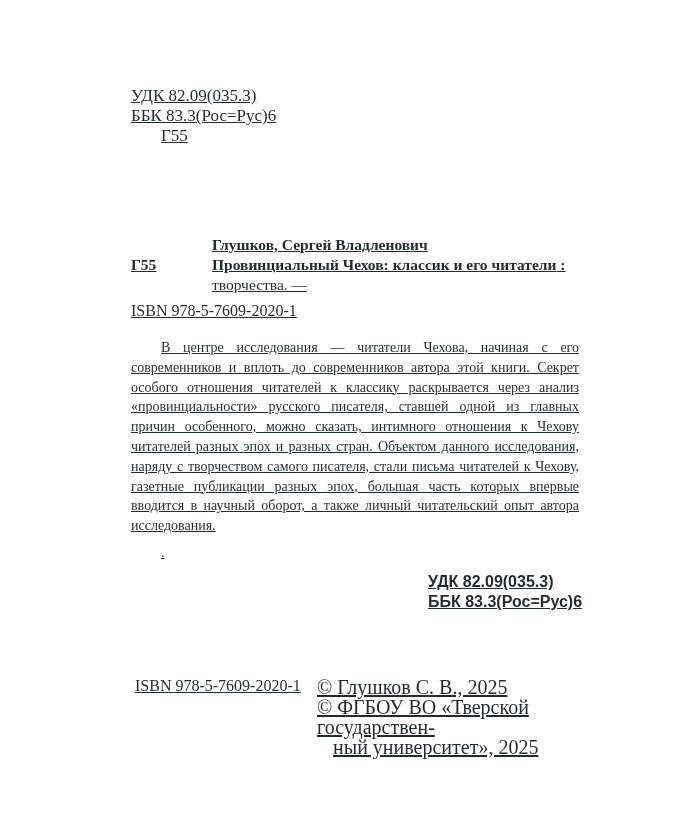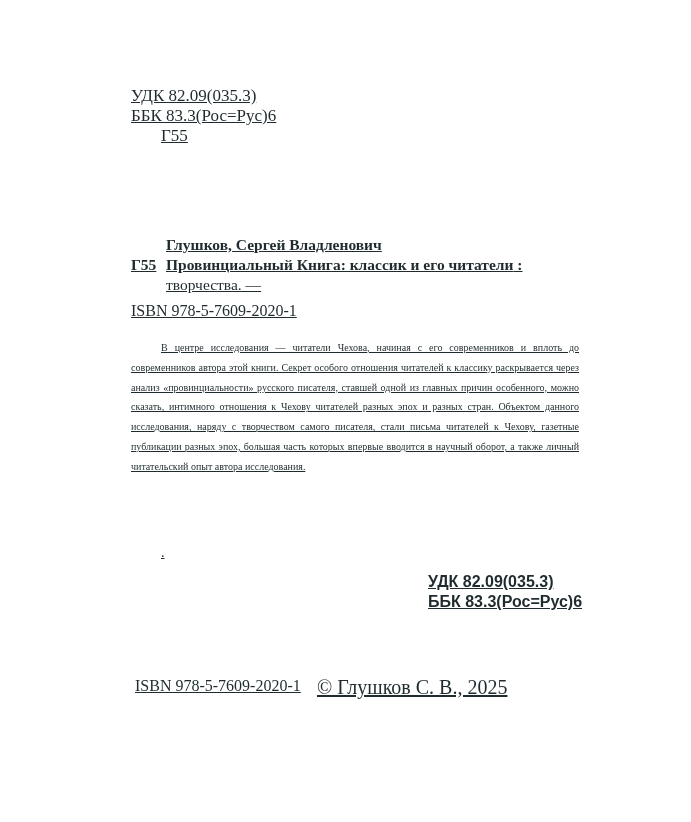--- a/index.html
+++ b/index.html
@@ -5,25 +5,25 @@
     html, body { margin: 0; padding: 0; background: #ffffff; }
     body {
       width: 691px; height: 822px; position: relative; overflow: hidden;
       font-family: "Liberation Serif", "DejaVu Serif", serif;
       color: #1f2b2e;
     }
     .abs { position: absolute; text-decoration: underline; }
     .classif { left: 131px; top: 86px; font-size: 17px; line-height: 20px; }
     .classif .l3 { padding-left: 30px; }
     .biblio { left: 131px; top: 235px; font-size: 15.5px; line-height: 20px; width: 460px; }
-    .biblio .row { display: flex; }
+    .biblio .row { display: flex; gap: 46px; }
     .biblio .code { width: 35px; font-weight: bold; flex: none; }
     .biblio .b { font-weight: bold; }
     .isbn1 { left: 131px; top: 302px; font-size: 16px; }
-    .annot { left: 131px; top: 338px; width: 448px; font-size: 10px; line-height: 19.8px; text-align: justify; }
+    .annot { left: 131px; top: 338px; width: 448px; font-size: 14px; line-height: 19.8px; text-align: justify; }
     .annot p { margin: 0; text-indent: 30px; }
     .dot { left: 161px; top: 545px; font-size: 14px; }
     .classif2 { left: 428px; top: 572px; font-size: 16px; line-height: 20px; font-weight: bold; font-family: "Liberation Sans", sans-serif; }
     .isbn2 { left: 135px; top: 677px; font-size: 16px; }
     .copy { left: 317px; top: 677px; font-size: 20px; line-height: 20px; width: 260px; }
     .copy .indent { padding-left: 16px; }
   </style>
 </head>
 <body>
 
@@ -34,34 +34,36 @@
 </div>
 
 <div class="abs biblio">
   <div class="row">
     <span class="code"></span>
     <span class="b">Глушков, Сергей Владленович</span>
   </div>
   <div class="row">
     <span class="code">Г55</span>
     <span>
-      <span class="b">Провинциальный Книга: классик и его читатели</span><span class="b"> : </span><span>творчества. —</span><br>
+      <span class="b">Провинциальный Чехов: классик и его читатели</span><span class="b"> : </span><span>творчества. —</span><br>
     </span>
   </div>
 </div>
 
 <div class="abs isbn1">ISBN 978-5-7609-2020-1</div>
 
 <div class="abs annot">
   <p>В центре исследования — читатели Чехова, начиная с его современников и вплоть до современников автора этой книги. Секрет особого отношения читателей к классику раскрывается через анализ «провинциальности» русского писателя, ставшей одной из главных причин особенного, можно сказать, интимного отношения к Чехову читателей разных эпох и разных стран. Объектом данного исследования, наряду с творчеством самого писателя, стали письма читателей к Чехову, газетные публикации разных эпох, большая часть которых впервые вводится в научный оборот, а также личный читательский опыт автора исследования.</p>
 </div>
 <div class="abs dot">.</div>
 
 <div class="abs classif2">
   <div>УДК 82.09(035.3)</div>
   <div>ББК 83.3(Рос=Рус)6</div>
 </div>
 
 <div class="abs isbn2">ISBN 978-5-7609-2020-1</div>
 
 <div class="abs copy">
   <div>© Глушков С. В., 2025</div>
+  <div>© ФГБОУ ВО «Тверской государствен-</div>
+  <div class="indent">ный университет», 2025</div>
 </div>
 
 </body></html>

